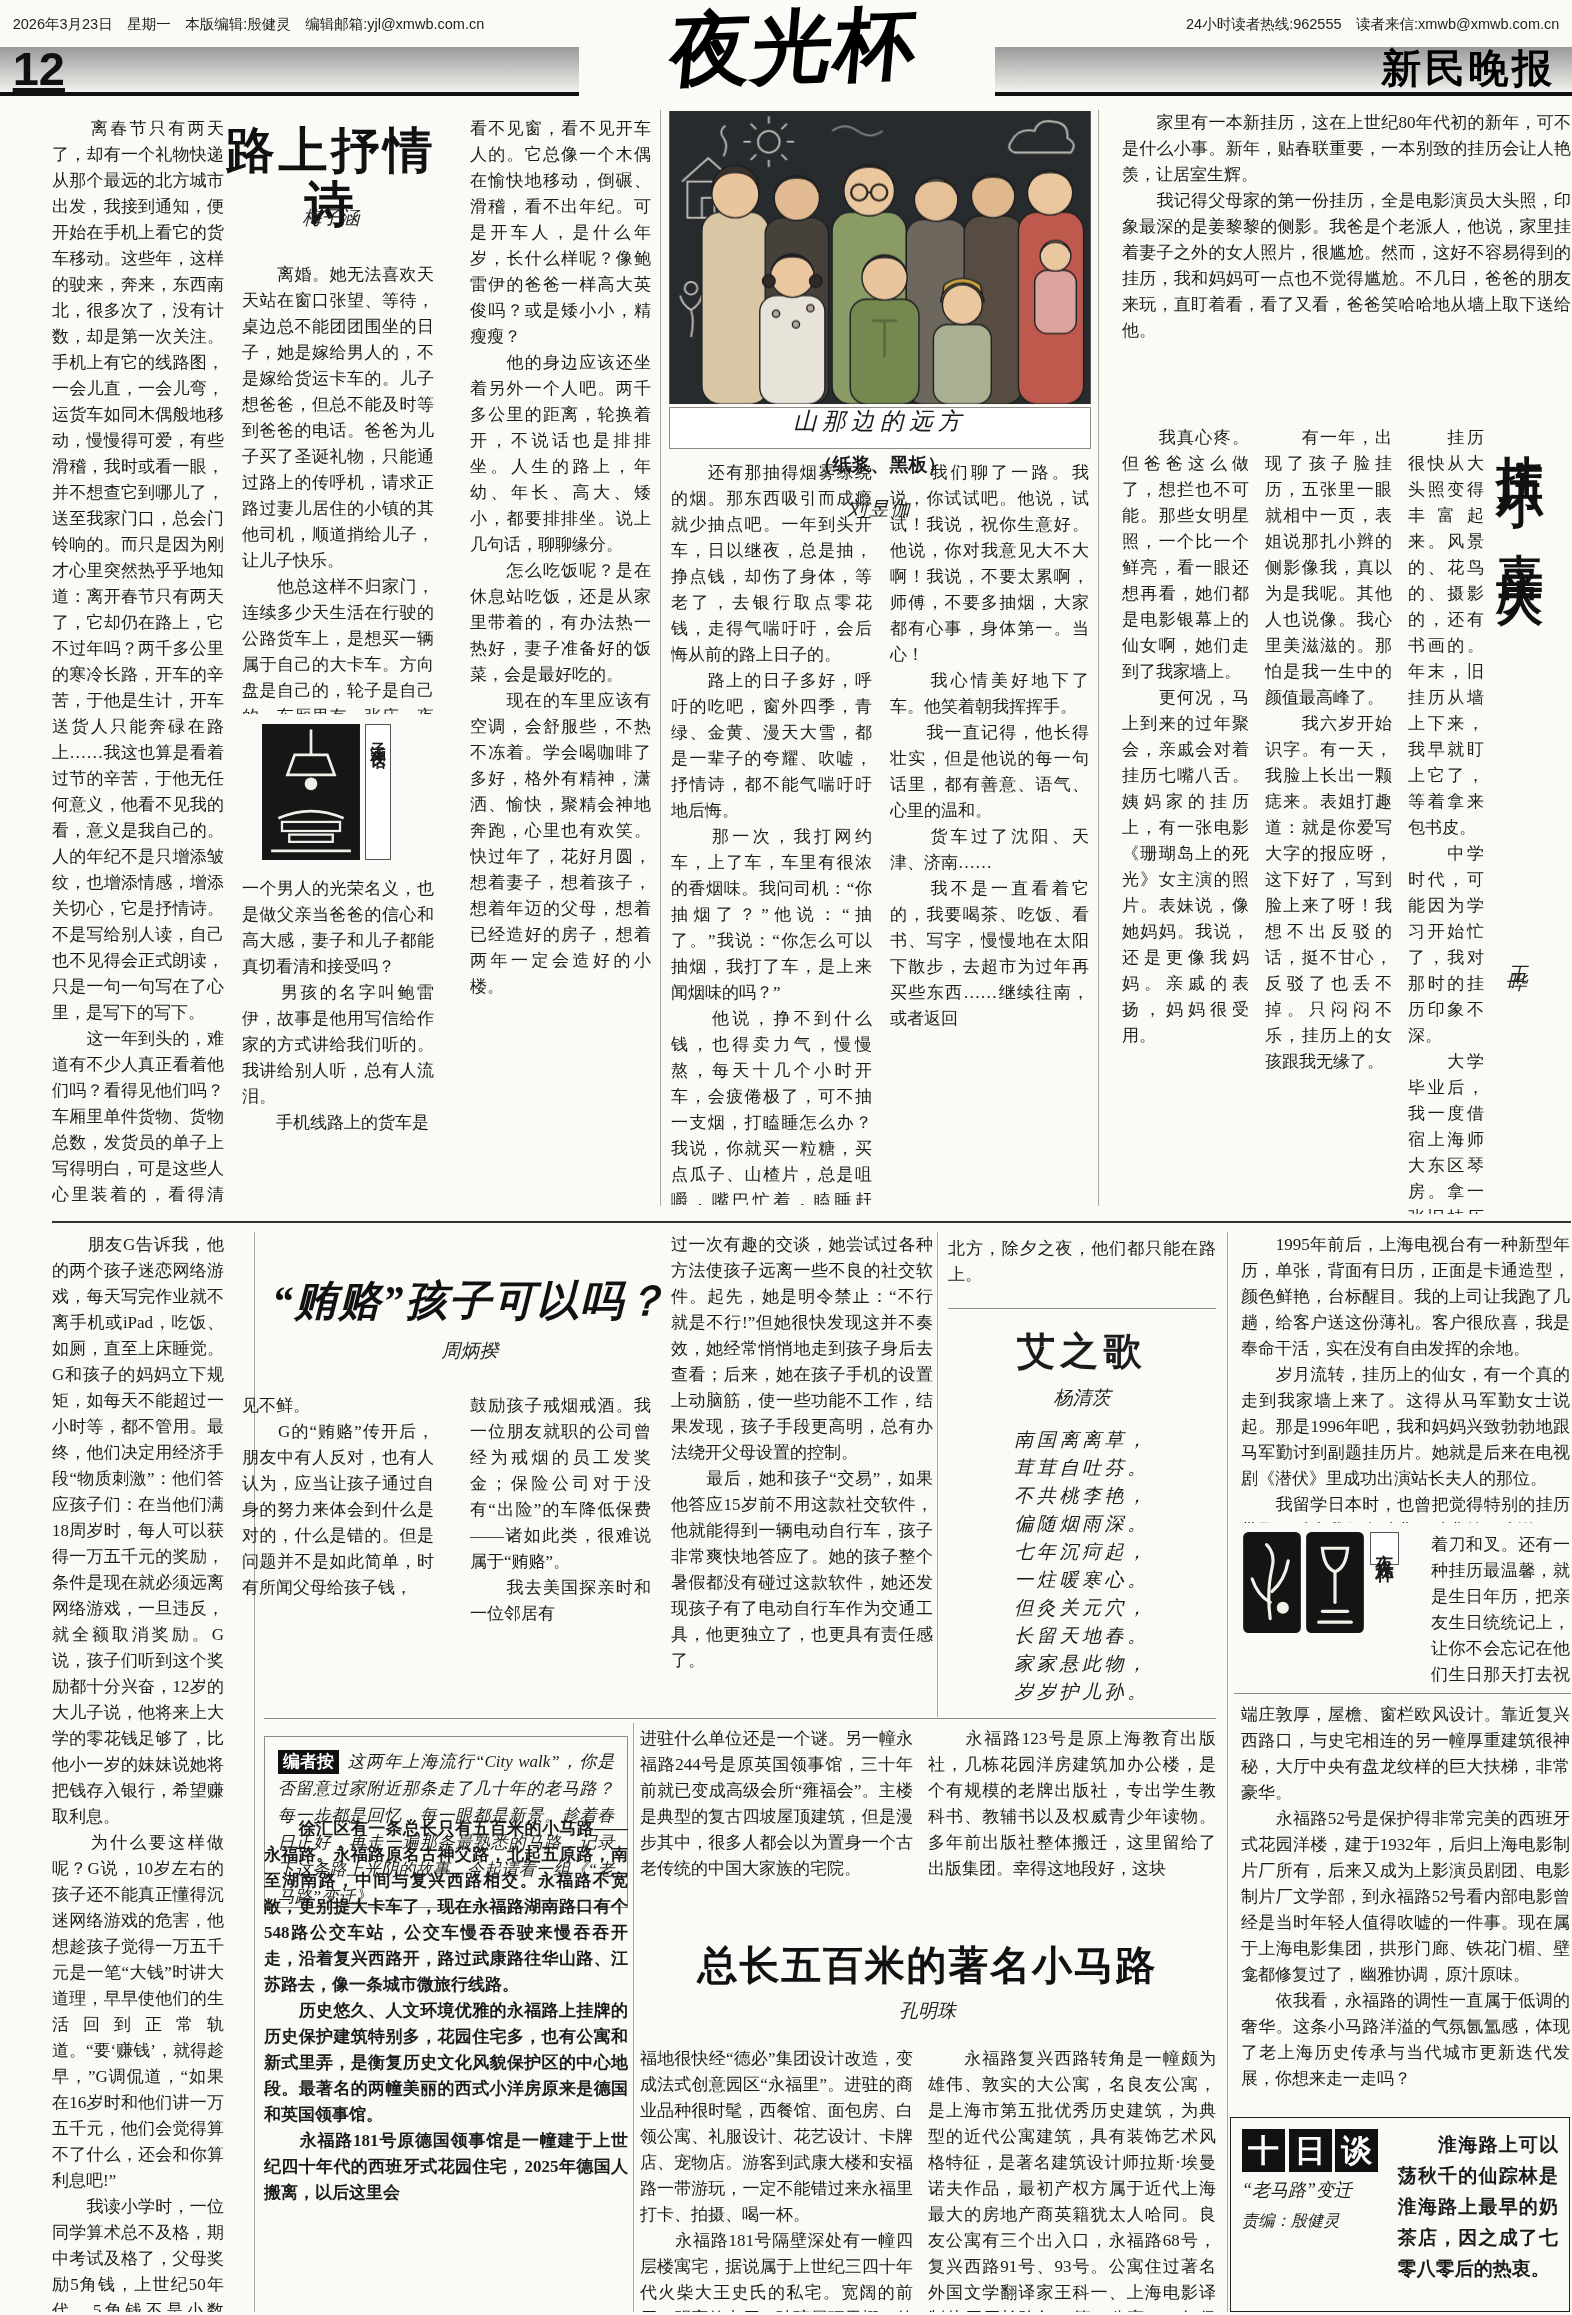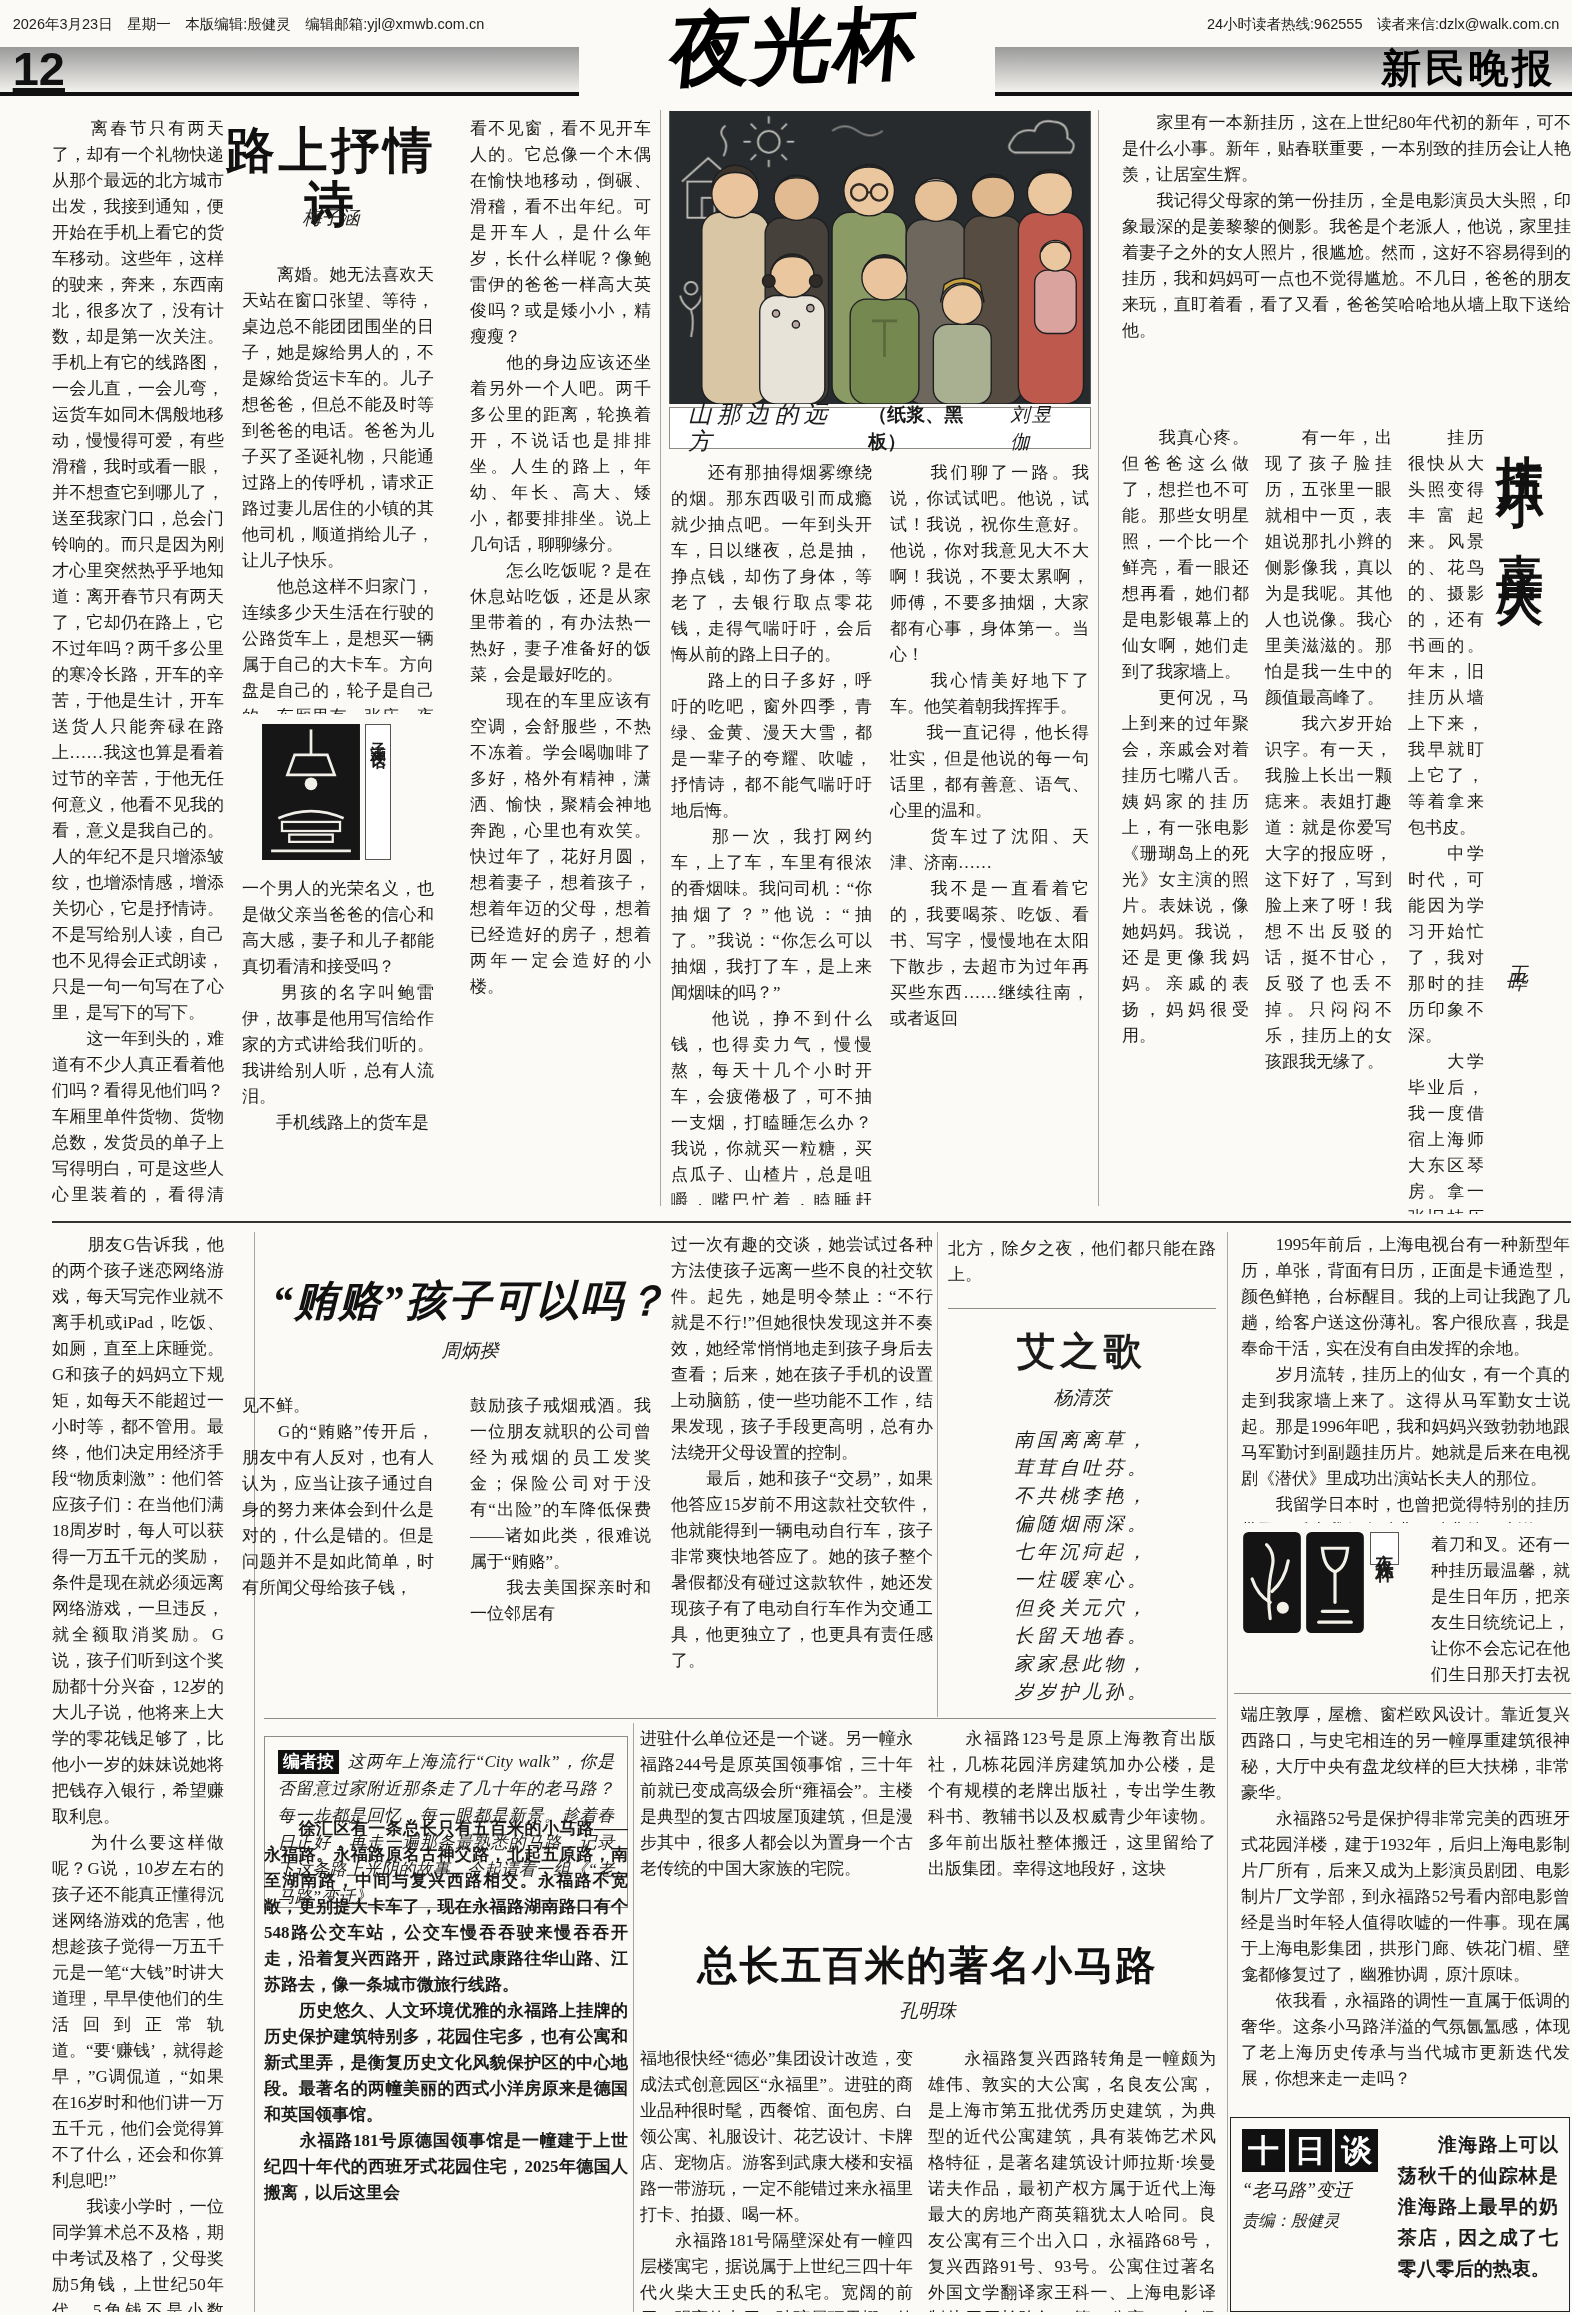--- a/index.html
+++ b/index.html
@@ -12,21 +12,21 @@
   .masthead{position:absolute;font:900 80px/90px "Liberation Serif",serif;color:#000;transform:skewX(-7deg) rotate(-2deg);letter-spacing:1.8px;}
   .h-title{position:absolute;font:900 49px/54px "Liberation Sans",sans-serif;color:#111;text-align:center;letter-spacing:3.6px;}
   .h-title-brush{position:absolute;font:900 italic 42px/49px "Liberation Serif",serif;color:#111;text-align:center;letter-spacing:1.8px;}
   .h-title-hei{position:absolute;font:900 40px/45px "Liberation Sans",sans-serif;color:#111;text-align:center;letter-spacing:1.8px;}
   .author{position:absolute;font:italic 19px/23.5px "Liberation Serif",serif;text-align:center;color:#222;}
   .vtitle{position:absolute;writing-mode:vertical-rl;font:900 47px/54px "Liberation Serif",serif;letter-spacing:12.7px;color:#111;}
   .vauthor{position:absolute;writing-mode:vertical-rl;font:italic 20px/23.5px "Liberation Serif",serif;letter-spacing:7.2px;color:#222;}
   .vline{position:absolute;width:0.9px;background:#a9a69f;}
   .hline{position:absolute;height:0.9px;background:#8f8c86;}
   .hline2{position:absolute;height:1.8px;background:#333;}
-  .caption-bar{position:absolute;border:0.9px solid #8f8c86;background:#fff;display:flex;align-items:center;gap:16.3px;padding:0 18px;box-sizing:border-box;}
+  .caption-bar{position:absolute;border:0.9px solid #8f8c86;background:#fff;display:flex;align-items:center;gap:16.3px;padding:0 18px;box-sizing:border-box;flex-direction:column;}
   .cap-t{font:italic 23.5px/27px "Liberation Serif",serif;letter-spacing:5.4px;}
   .cap-m{font:bold 19px/27px "Liberation Sans",sans-serif;}
   .cap-a{font:italic 19px/27px "Liberation Serif",serif;letter-spacing:2.7px;}
   .notebox{position:absolute;border:0.9px solid #8f8c86;box-sizing:border-box;padding:11px 12.7px;font:italic 17px/27px "Liberation Serif",serif;text-align:justify;overflow:hidden;}
   .notetag{display:inline-block;background:#111;color:#fff;font:bold 17px/22px "Liberation Sans",sans-serif;padding:0.9px 5.4px;margin-right:7.2px;font-style:normal;}
   .poem-title{position:absolute;font:900 38px/43px "Liberation Sans",sans-serif;text-align:center;letter-spacing:5.4px;}
   .poem-body{position:absolute;font:italic 19px/28px "Liberation Serif",serif;text-align:center;white-space:pre-line;letter-spacing:3.6px;}
   .srtbox{position:absolute;border:1.8px solid #222;box-sizing:border-box;padding:11px;display:flex;gap:12.7px;background:#fbfaf6;}
   .srt-left{width:143px;display:flex;flex-direction:column;gap:7.2px;}
   .tiles{display:flex;gap:3.6px;}
@@ -38,21 +38,21 @@
   .inset-label{writing-mode:vertical-rl;font:bold 15.4px/20px "Liberation Serif",serif;border:0.9px solid #555;padding:5.4px 1.8px;letter-spacing:3.6px;background:#fff;}
   .seal{position:absolute;display:flex;gap:5.4px;align-items:flex-start;}
   .seal-label{writing-mode:vertical-rl;font:bold 18px/22px "Liberation Serif",serif;border:0.9px solid #555;padding:7.2px 2.7px;letter-spacing:5.4px;background:#fff;}
 </style>
 </head>
 <body>
 
 <div class="page">
 
   <div class="hdr-small" style="left:12.7px;top:14.5px;">2026年3月23日　星期一　本版编辑:殷健灵　编辑邮箱:yjl@xmwb.com.cn</div>
-  <div class="hdr-small" style="right:12.7px;top:14.5px;position:absolute;">24小时读者热线:962555　读者来信:dzlx@walk.com.cn</div>
+  <div class="hdr-small" style="right:12.7px;top:14.5px;position:absolute;">24小时读者热线:962555　读者来信:xmwb@xmwb.com.cn</div>
   <div class="gradbar" style="left:0;top:47px;width:579px;"></div>
   <div class="gradbar" style="left:995px;top:47px;width:577px;"></div>
   <div class="pageno" style="left:12.7px;top:45px;text-decoration:underline;">12</div>
   <div class="brand" style="right:16.3px;top:47px;position:absolute;">新民晚报</div>
   <div class="masthead" style="left:671px;top:1.8px;">夜光杯</div>
 
   <div class="vline" style="left:660px;top:110px;height:1096px;"></div>
   <div class="vline" style="left:1098px;top:110px;height:1096px;"></div>
   <div class="hline2" style="left:52px;top:1221px;width:1519px;"></div>
   <div class="vline" style="left:254px;top:1232px;height:1080px;"></div>

